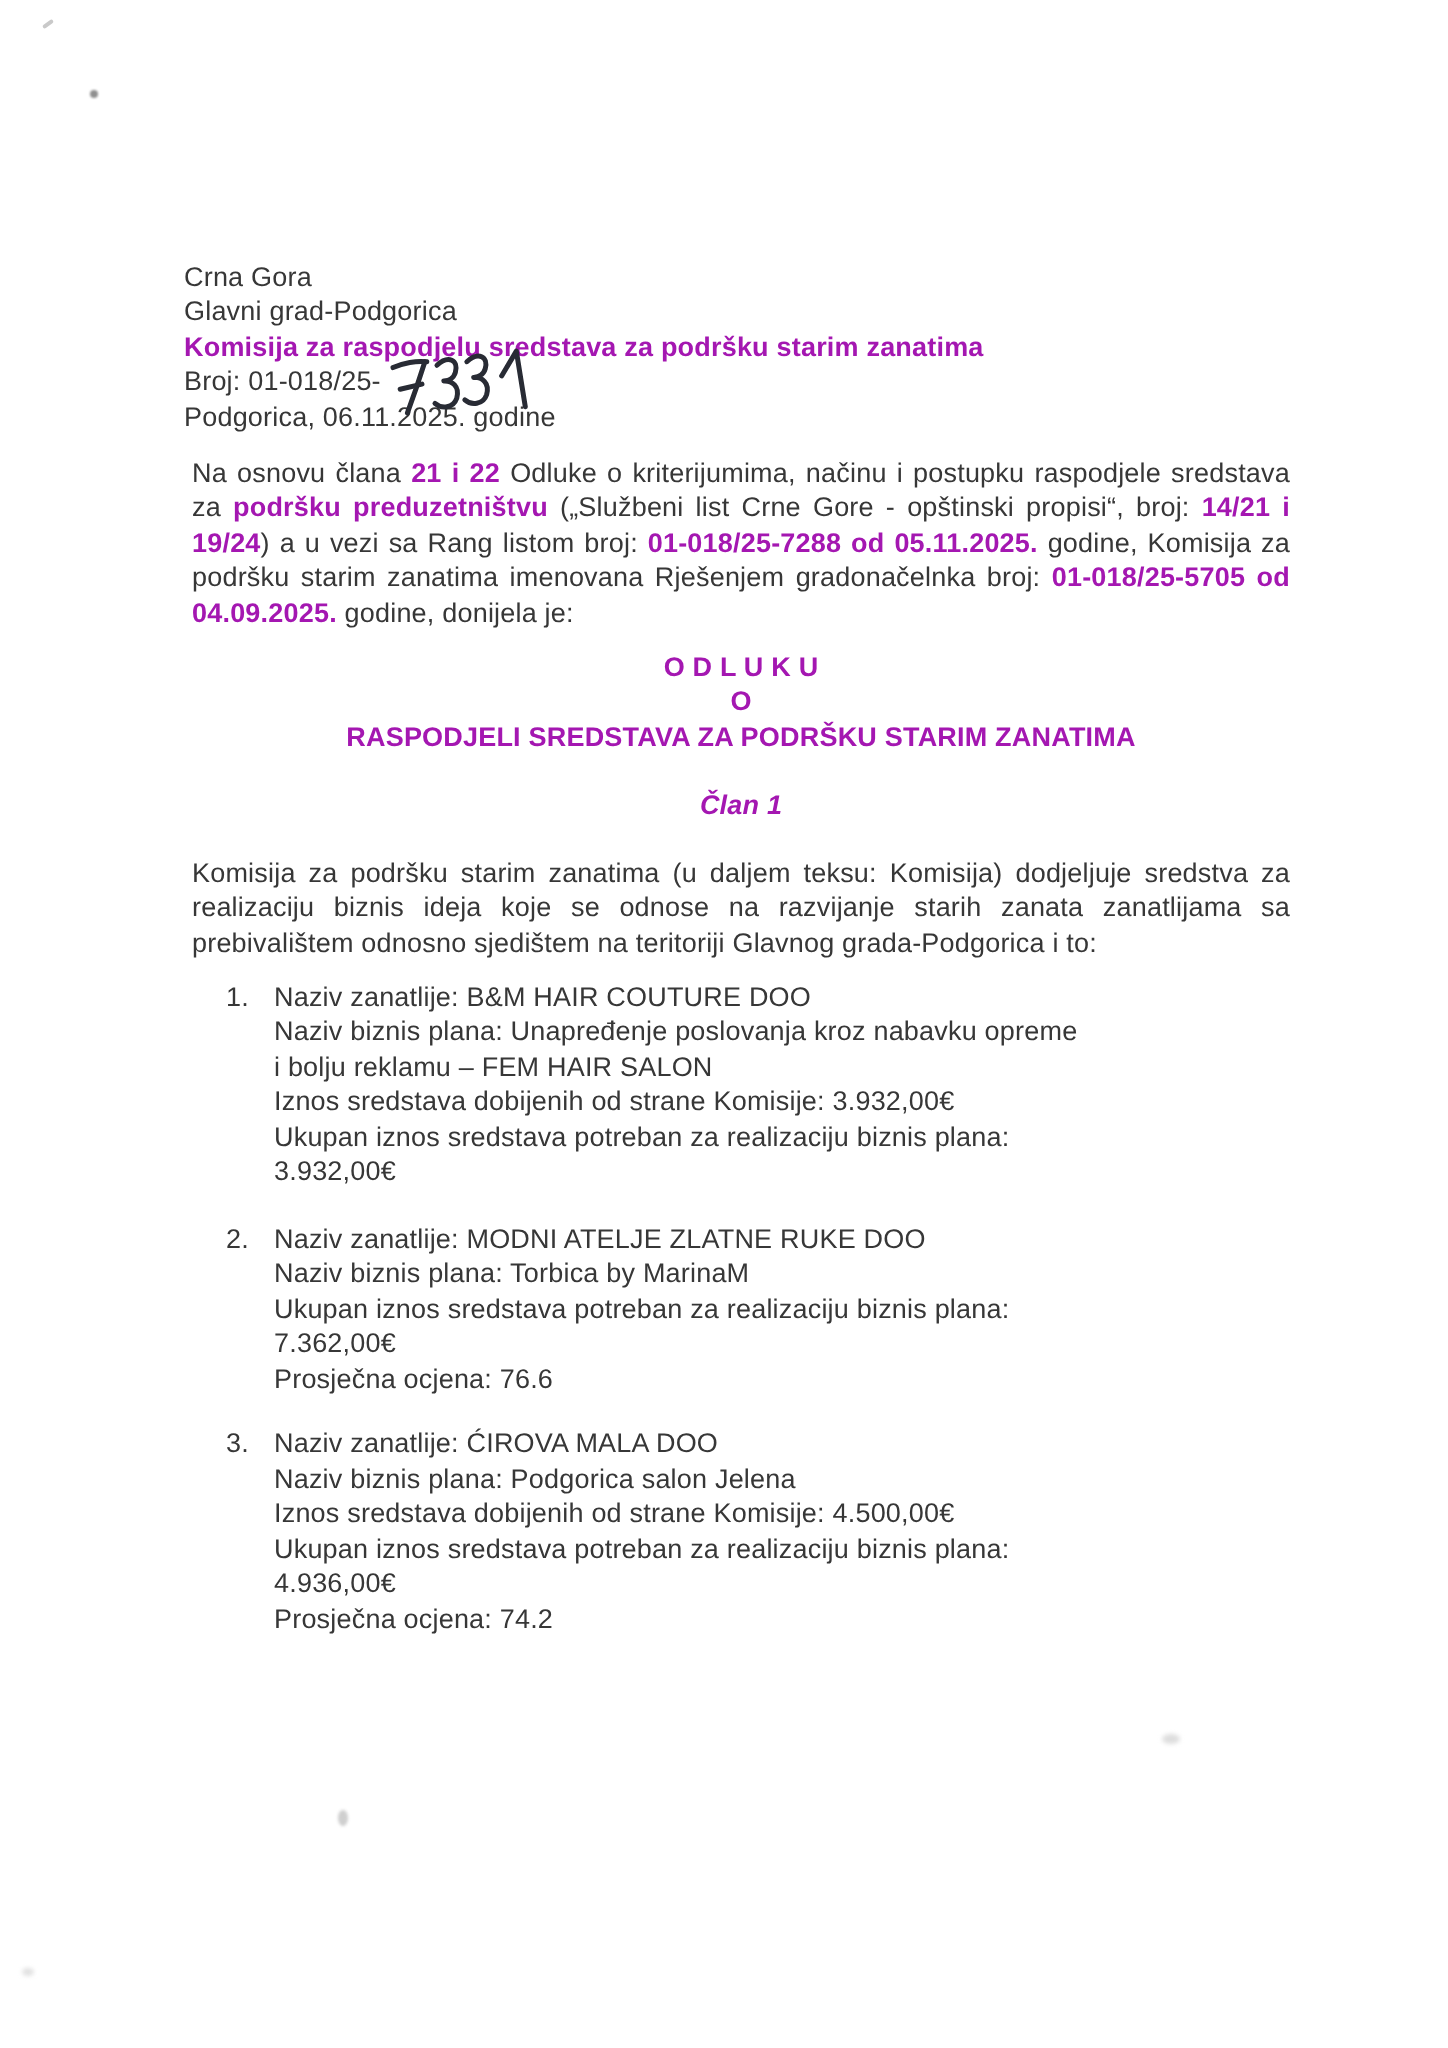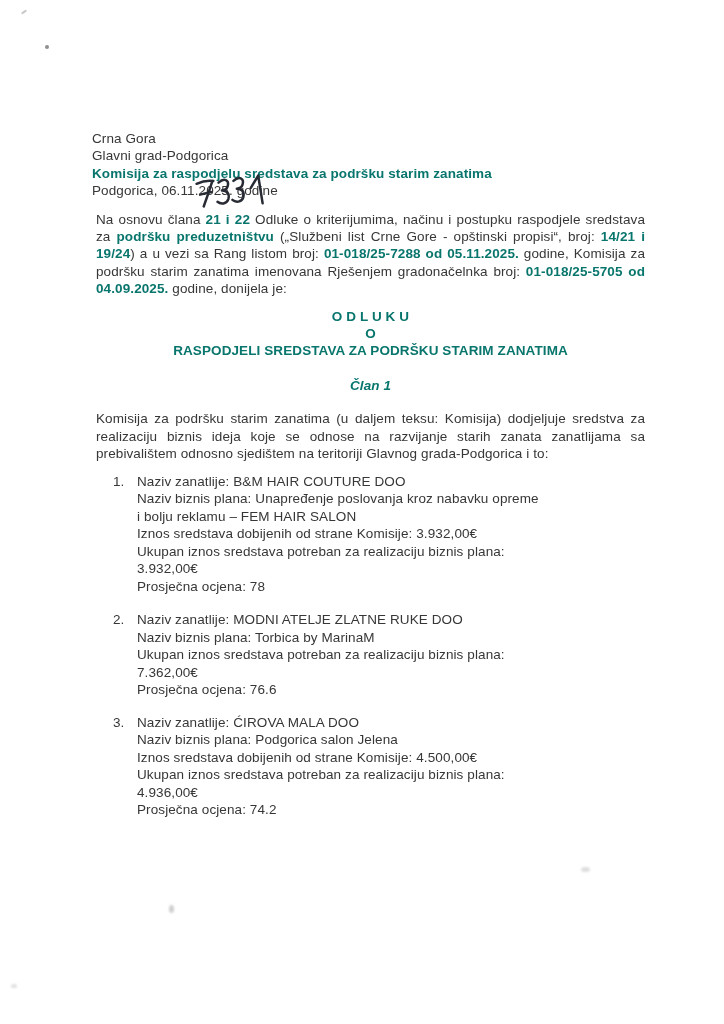--- a/index.html
+++ b/index.html
@@ -20,21 +20,21 @@
     left: 92px;
     top: 130px;
     width: 557px;
     color: #3a3a3a;
     font-size: 13.5px;
     line-height: 17.4px;
     letter-spacing: 0.1px;
     filter: blur(0.3px) contrast(1.05);
   }
   .doc-line { white-space: nowrap; }
-  .b { font-weight: bold; color: #0f766e; }
+  .b { font-weight: bold; color: #a21caf; }
   .header { position: relative; }
   .handwriting {
     position: absolute;
     left: 102px;
     top: 42px;
     width: 74px;
     height: 40px;
     transform: rotate(-3deg);
   }
   .para {
@@ -85,20 +85,23 @@
   <div class="speck speck-3"></div>
   <div class="speck speck-4"></div>
   <div class="speck speck-5"></div>
 
   <div class="content">
 
     <div class="header">
       <div class="doc-line">Crna Gora</div>
       <div class="doc-line">Glavni grad-Podgorica</div>
       <div class="doc-line b">Komisija za raspodjelu sredstava za podršku starim zanatima</div>
+      <div class="doc-line">
+        <span>Broj: 01-018/25-</span>
+      </div>
       <div class="doc-line">Podgorica, 06.11.2025. godine</div>
       <svg class="handwriting" viewBox="0 0 74 40" fill="none" stroke="#2c2f38" stroke-width="2.5" stroke-linecap="round" stroke-linejoin="round" aria-label="7331">
         <path d="M3 10 C8 8, 15 7, 20 8"></path>
         <path d="M19 8 C16 16, 12 26, 9 33"></path>
         <path d="M6 21 L17 19"></path>
         <path d="M25 10 C31 5, 36 8, 34 14 C33 17, 30 18, 28 18 C32 18, 36 21, 34 27 C32 32, 26 32, 23 29"></path>
         <path d="M40 9 C46 4, 51 7, 49 13 C48 16, 45 17, 43 17 C47 17, 51 20, 49 26 C47 31, 41 31, 38 28"></path>
         <path d="M57 17 L65 5 L68 33"></path>
       </svg>
     </div>
@@ -117,21 +120,20 @@
 
     <div class="item item-1">
       <div class="item-number">1.</div>
       <div class="item-lines">
           <div class="doc-line">Naziv zanatlije: B&amp;M HAIR COUTURE DOO</div>
           <div class="doc-line">Naziv biznis plana: Unapređenje poslovanja kroz nabavku opreme</div>
           <div class="doc-line">i bolju reklamu – FEM HAIR SALON</div>
           <div class="doc-line">Iznos sredstava dobijenih od strane Komisije: 3.932,00€</div>
           <div class="doc-line">Ukupan iznos sredstava potreban za realizaciju biznis plana:</div>
           <div class="doc-line">3.932,00€</div>
-          <div class="doc-line">Prosječna ocjena: 78</div>
         </div>
     </div>
 
     <div class="item item-2">
       <div class="item-number">2.</div>
       <div class="item-lines">
           <div class="doc-line">Naziv zanatlije: MODNI ATELJE ZLATNE RUKE DOO</div>
           <div class="doc-line">Naziv biznis plana: Torbica by MarinaM</div>
           <div class="doc-line">Ukupan iznos sredstava potreban za realizaciju biznis plana:</div>
           <div class="doc-line">7.362,00€</div>

